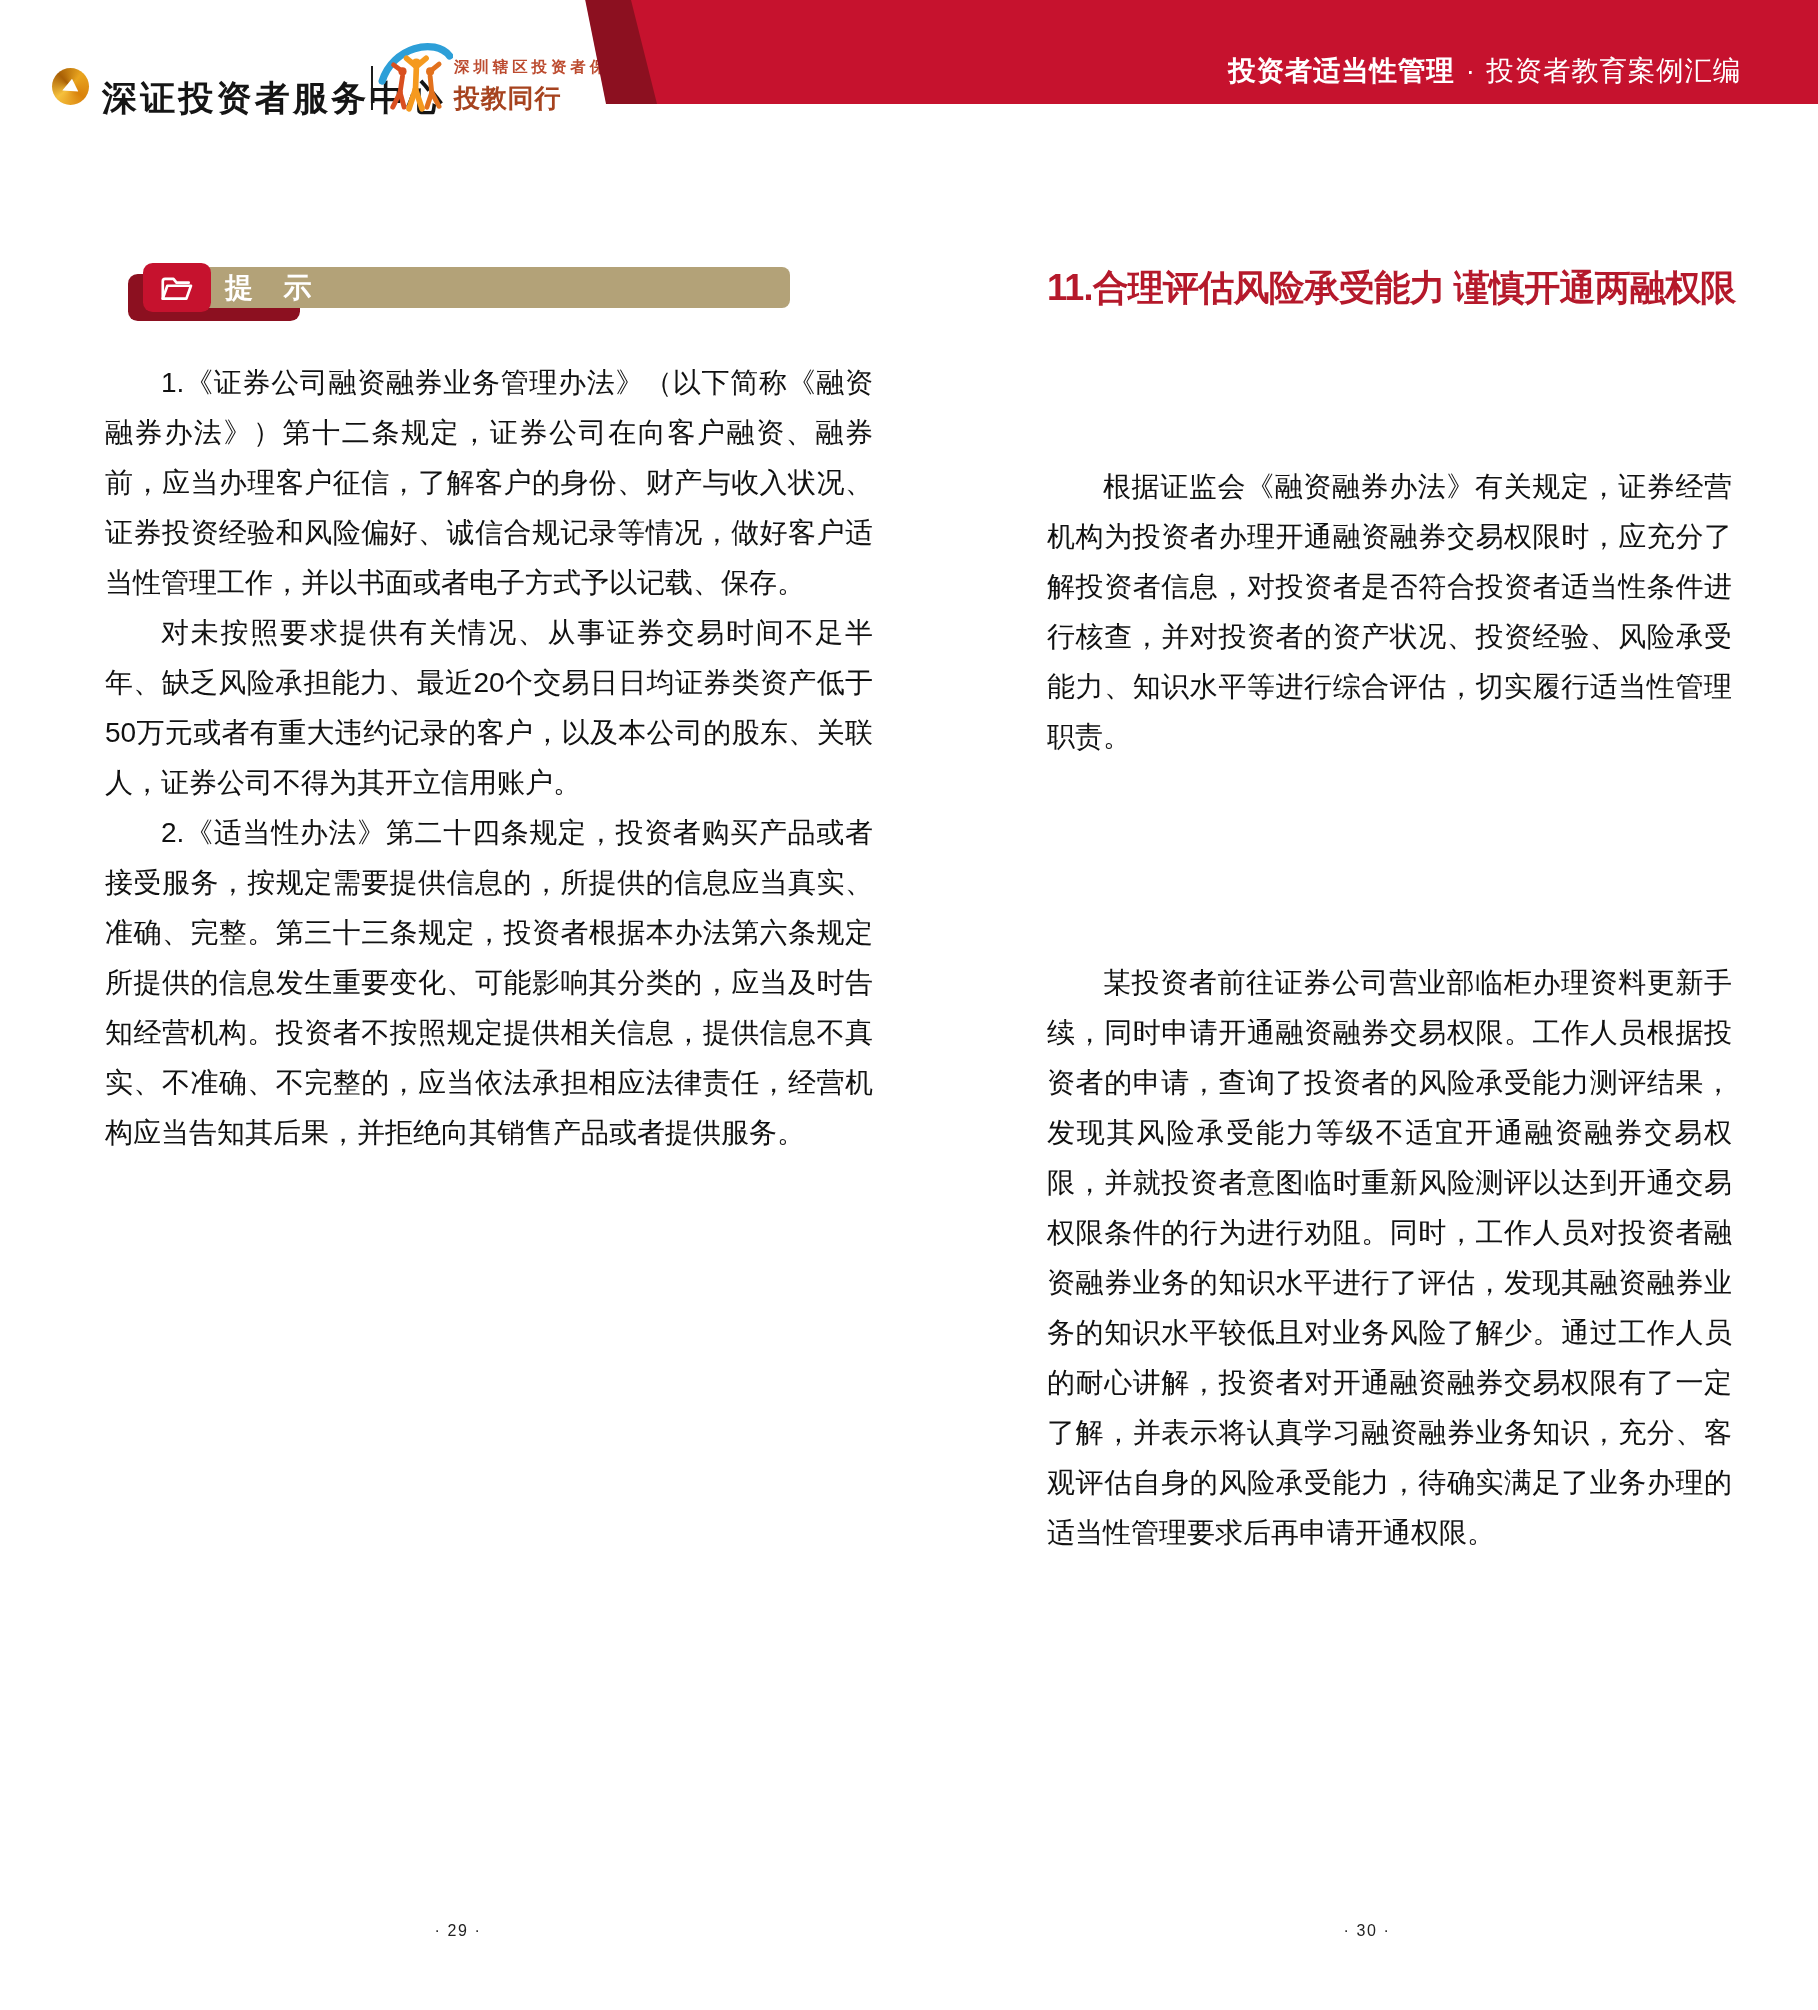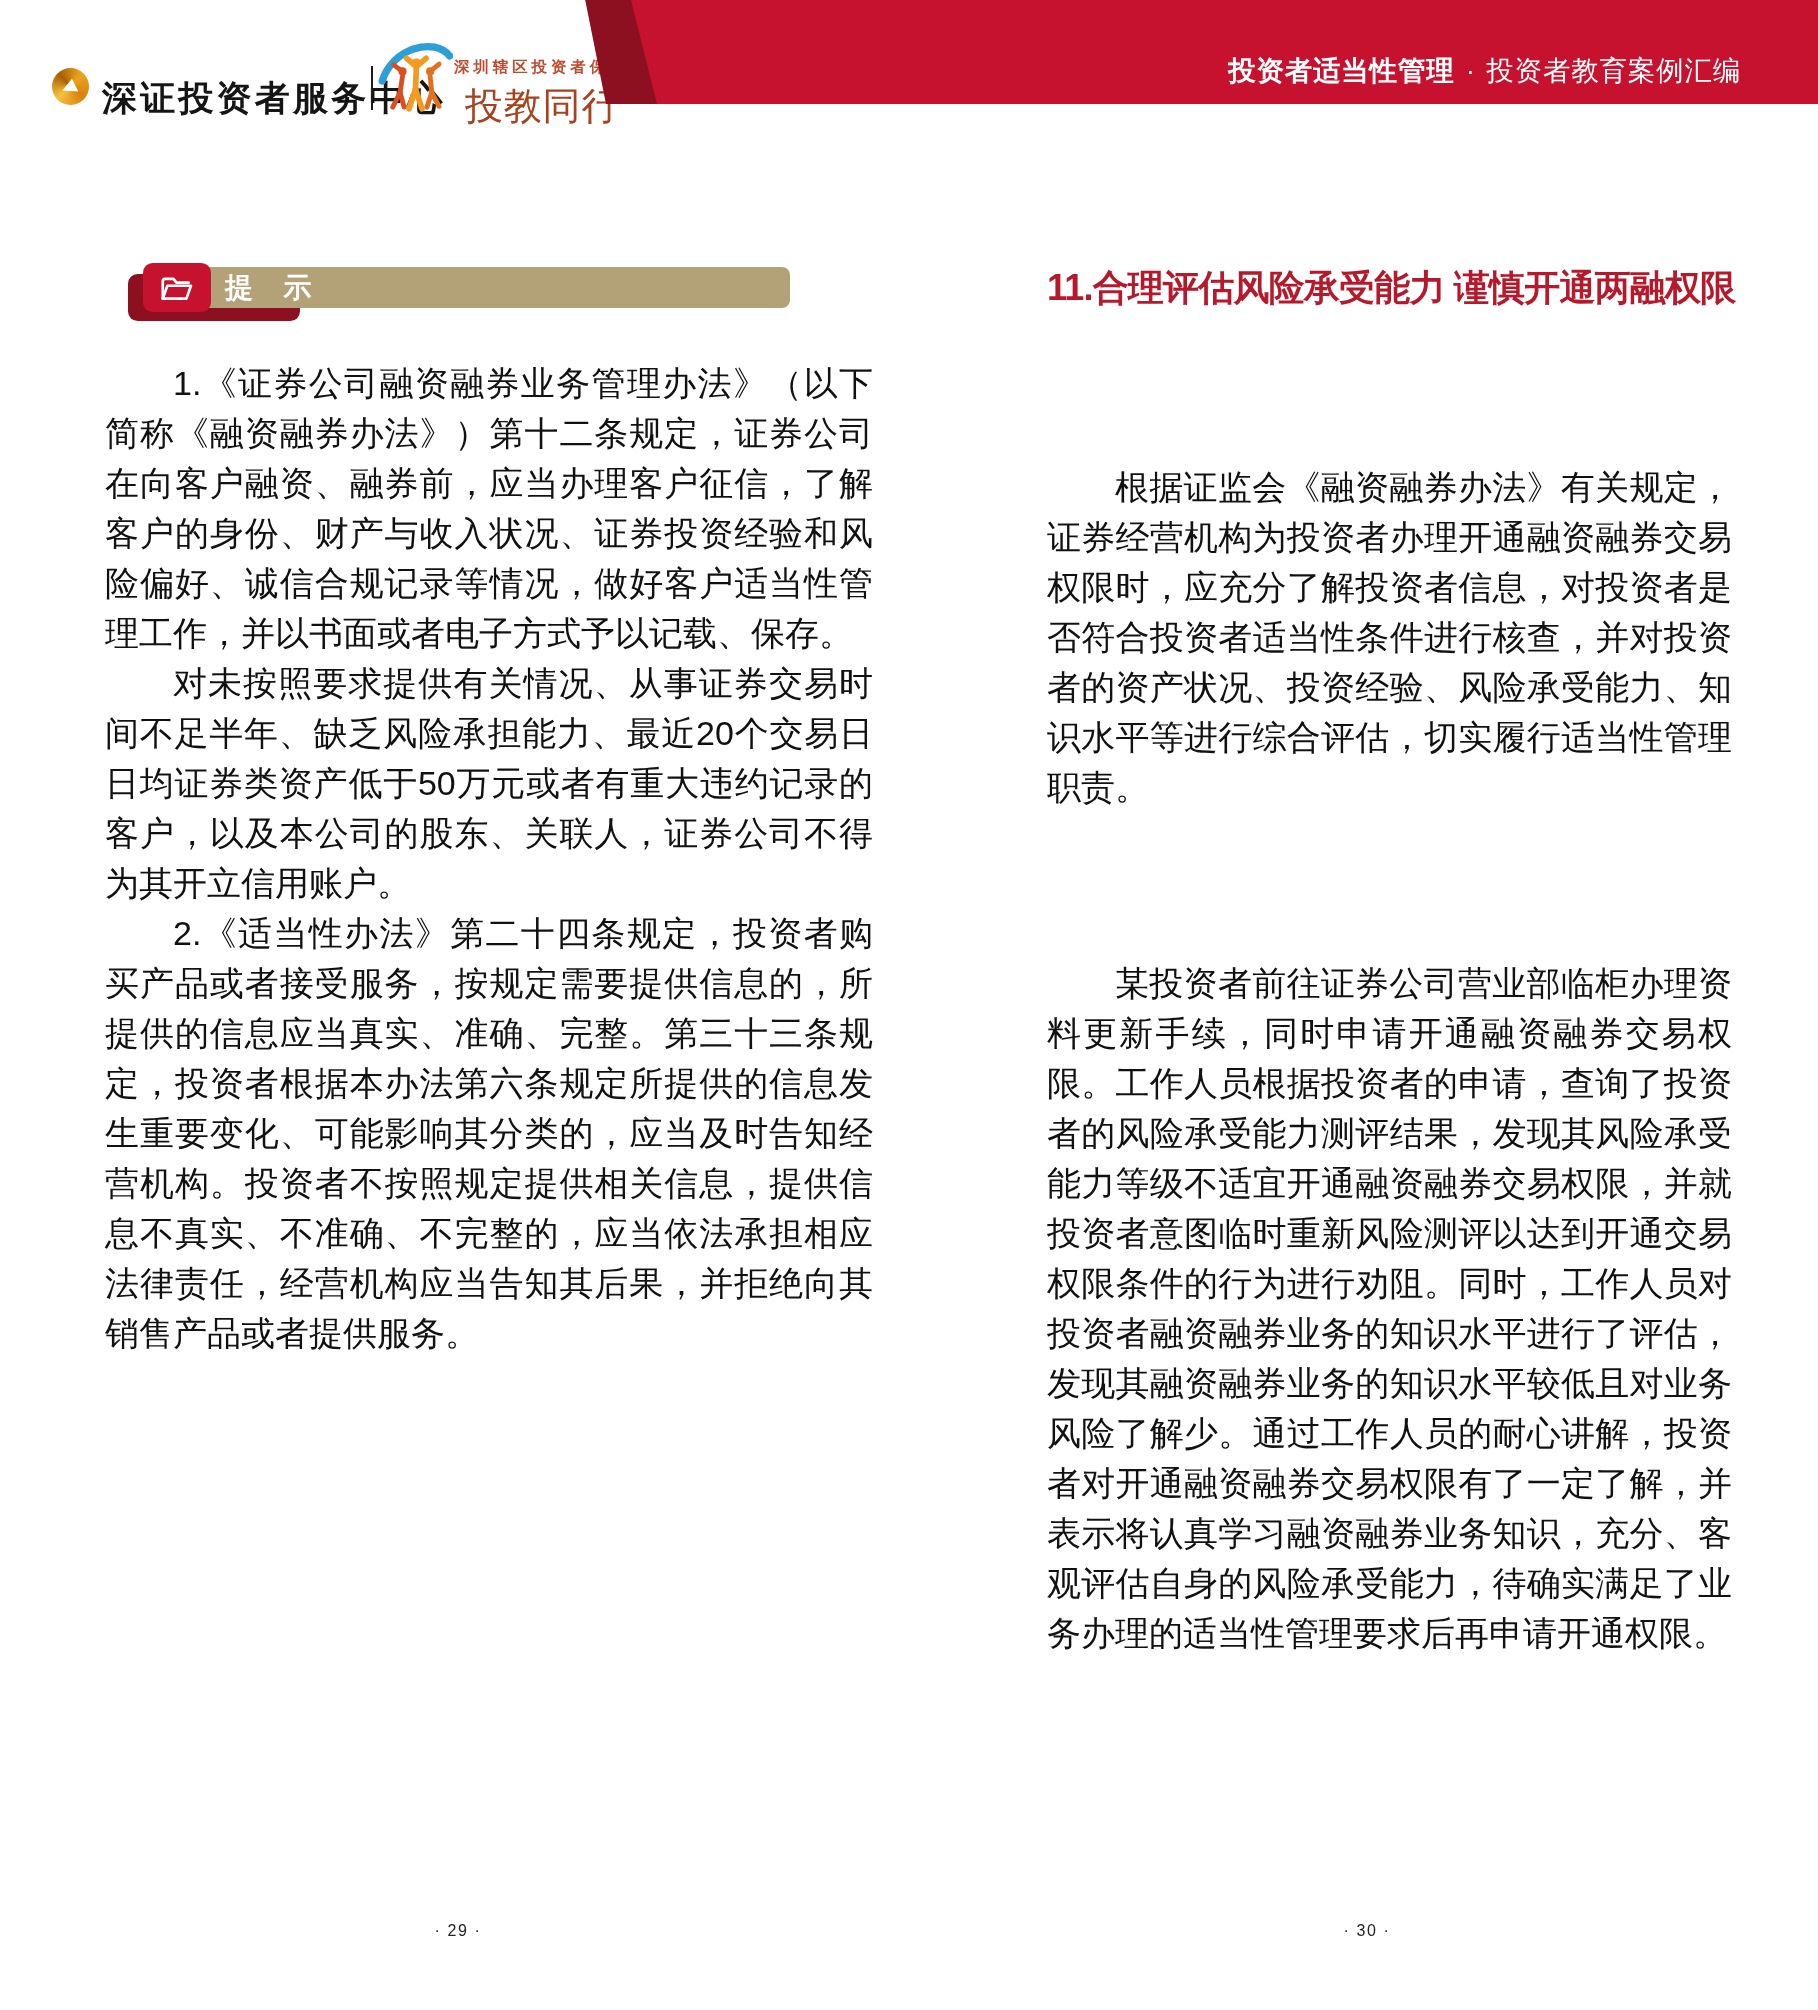--- a/index.html
+++ b/index.html
@@ -23,22 +23,22 @@
     letter-spacing:3.2px; color:#151515; white-space:nowrap;
   }
   .header-divider { position:absolute; left:371px; top:66px; width:2.4px; height:44px; background:#1c1c1c; }
   .arc-logo { position:absolute; left:378px; top:34px; }
   .partner-text { position:absolute; left:454px; top:57px; width:211px; }
   .partner-small {
     display:block; font-size:15.4px; font-weight:700; letter-spacing:4px;
     color:#bc4b2f; white-space:nowrap;
   }
   .partner-big {
-    display:block; margin-top:3.2px; font-size:38px; font-weight:400; letter-spacing:0.8px;
-    color:#a6431f; white-space:nowrap;margin-left:11px;
+    display:block; margin-top:3.2px; font-size:26px; font-weight:700; letter-spacing:0.8px;
+    color:#a6431f; white-space:nowrap;
   }
 
   
   .banner { position:absolute; left:582px; top:0; width:1237px; height:104px; }
   .banner-dark {
     position:absolute; inset:0; background:#8c1020;
     clip-path:polygon(3.2px 0, 66px 0, 92px 104px, 24px 104px);
   }
   .banner-red {
     position:absolute; inset:0; background:#c6122e;
@@ -59,21 +59,21 @@
     position:absolute; left:14.6px; top:0; width:68px; height:49px; border-radius:9.7px;
     background:#c6122e; display:flex; align-items:center; justify-content:center;
   }
   .bar-label {
     position:absolute; left:97px; top:4px; height:41px; line-height:41px;
     color:#ffffff; font-size:28px; font-weight:700; letter-spacing:11.3px; white-space:nowrap;
   }
 
   
   .body-text {
-    position:absolute; color:#111111; font-size:34px; line-height:50px;
+    position:absolute; color:#111111; font-size:28px; line-height:50px;
     text-align:justify; text-justify:inter-ideograph;
   }
   .body-text p { text-indent:2em; }
   .left-col-text  { left:105px;  top:358px;  width:768px; }
   .fore-text      { left:1047px; top:462px;  width:685px; }
   .case-text      { left:1047px; top:958px; width:685px; }
 
   .right-title {
     position:absolute; left:1047px; top:264px; width:729px;
     color:#b5192b; font-size:36px; font-weight:700; letter-spacing:-0.8px; white-space:nowrap;

